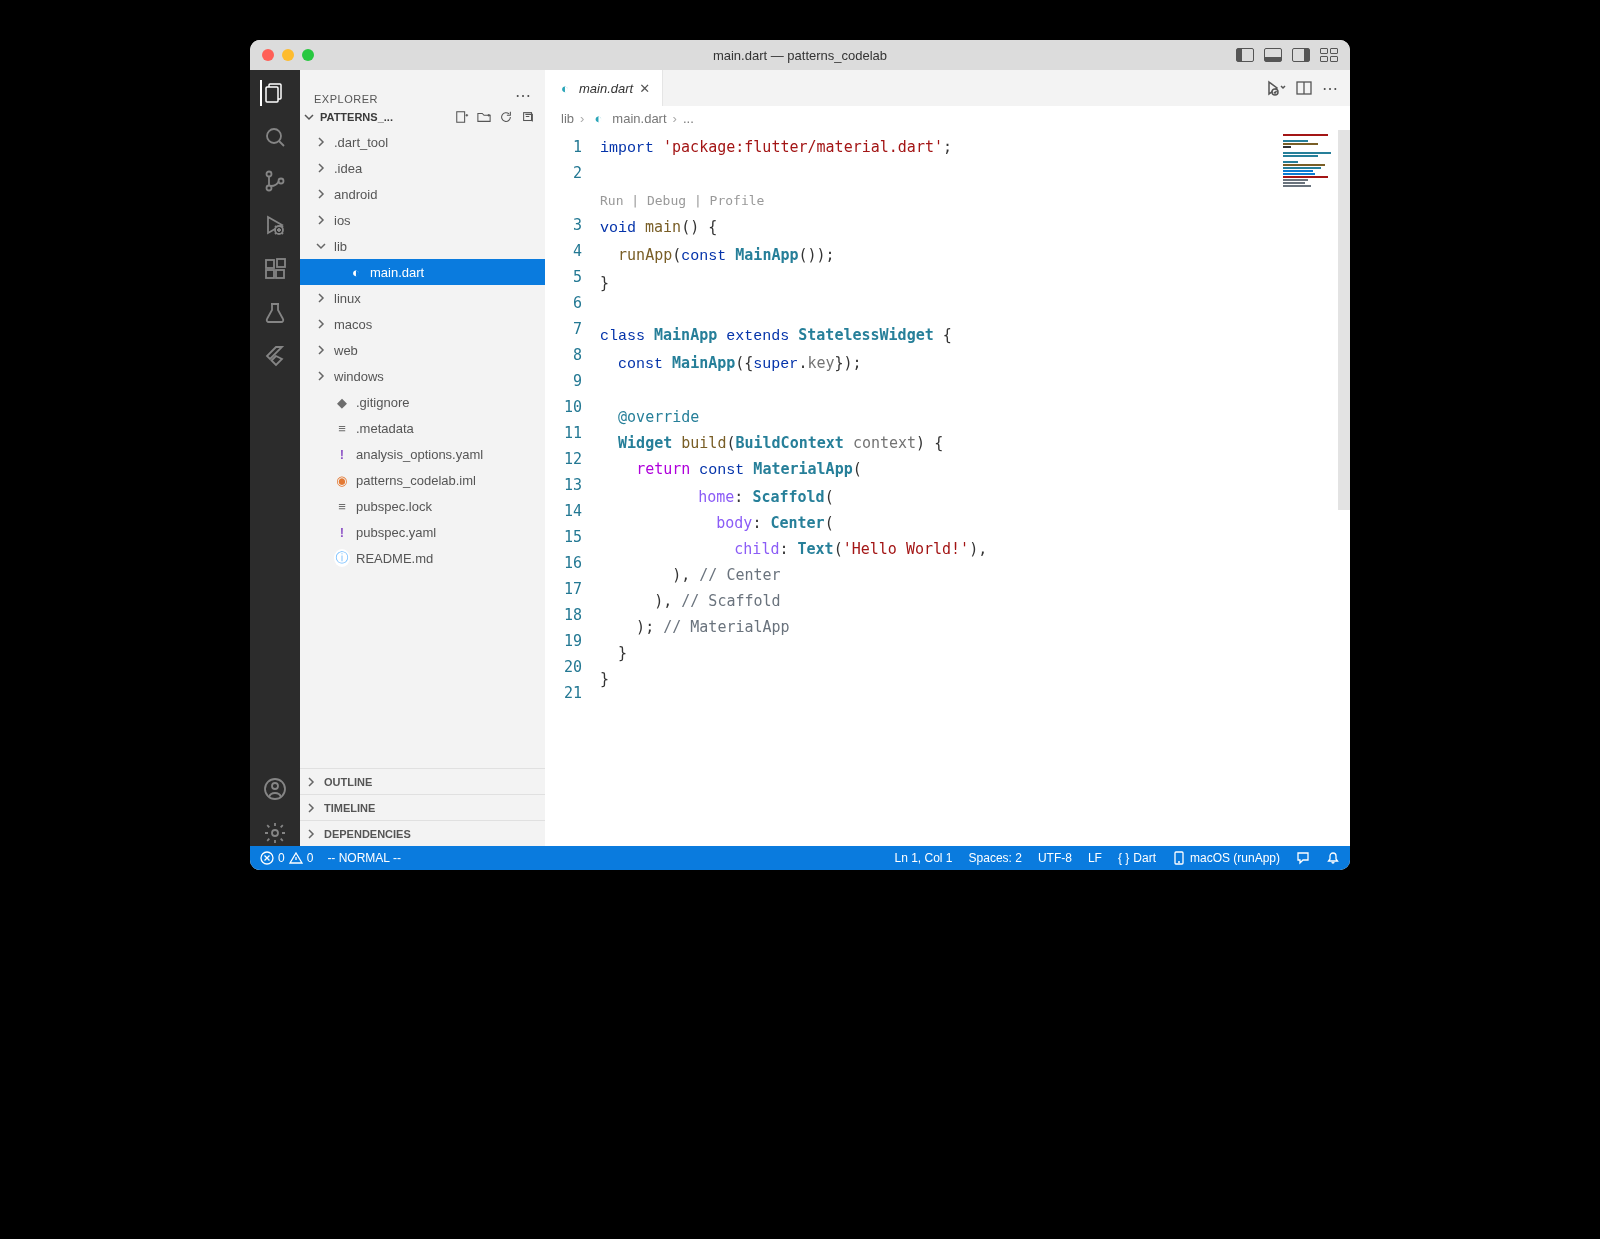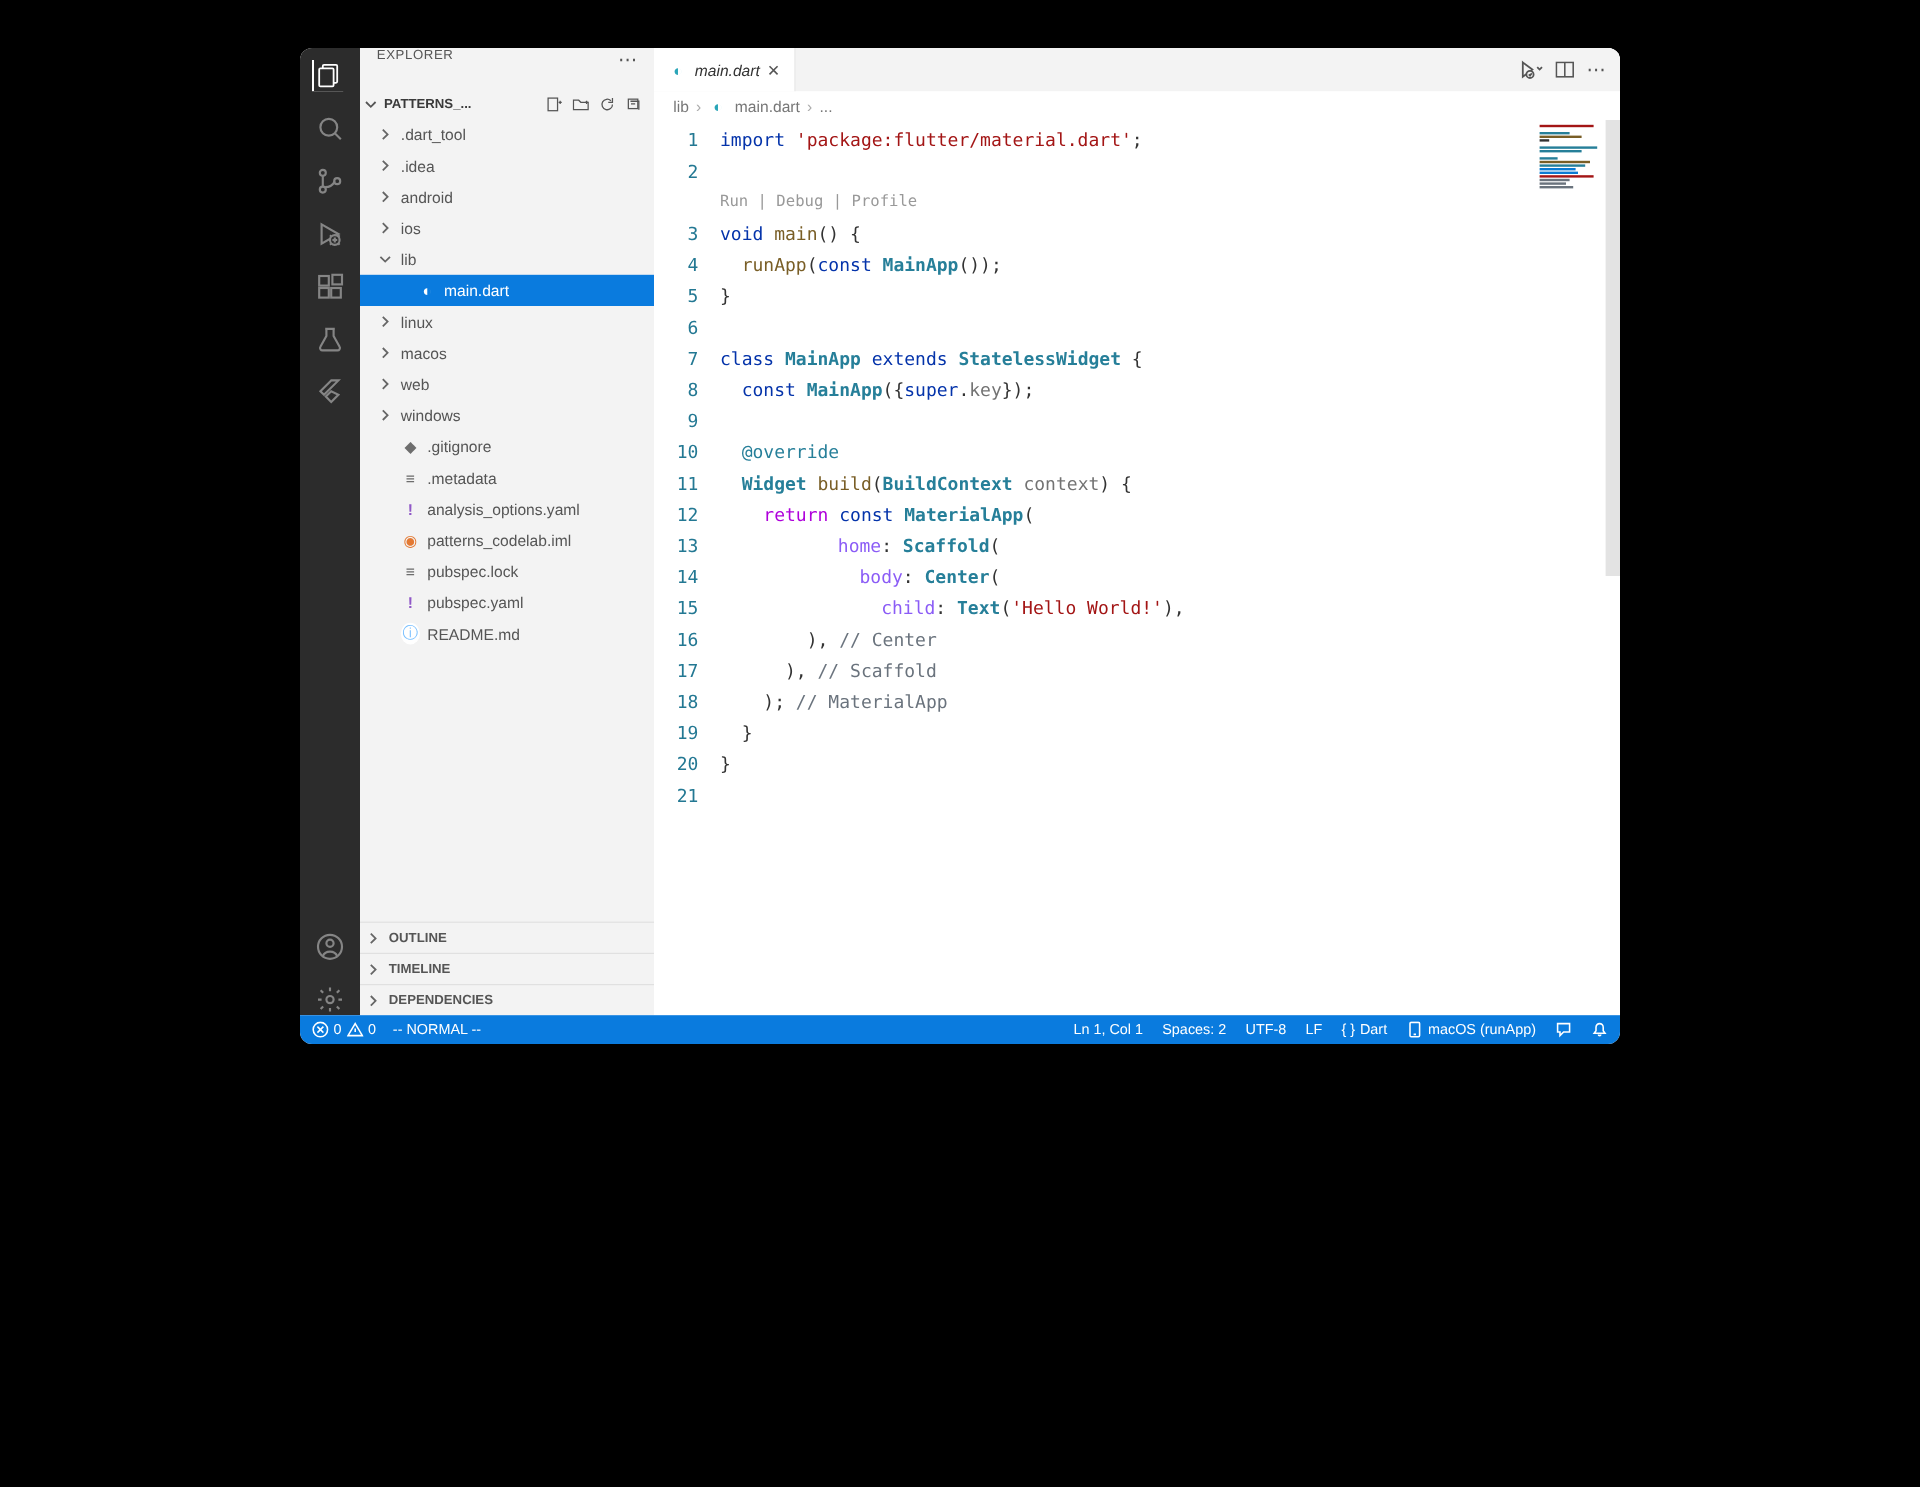--- a/index.html
+++ b/index.html
@@ -19,21 +19,21 @@
   .tb-icon.grid > div { border: 1.5px solid #555; border-radius: 1px; }
 
   .body { flex: 1; display: flex; overflow: hidden; }
   .activitybar { width: 50px; background: #2c2c2c; display: flex; flex-direction: column; align-items: center; padding-top: 10px; gap: 18px; }
   .activitybar .ab-item { width: 26px; height: 26px; display: flex; align-items: center; justify-content: center; cursor: pointer; color: #858585; }
   .activitybar .ab-item.active { color: #fff; }
   .activitybar .ab-item.active-border { box-shadow: -2px 0 0 #fff; }
   .ab-spacer { flex: 1; }
 
   .sidebar { width: 245px; background: #f3f3f3; display: flex; flex-direction: column; font-size: 13px; color: #555; }
-  .sb-header { height: 35px; display: flex; align-items: flex-start; padding: 0 14px; justify-content: space-between; }
+  .sb-header { height: 35px; display: flex; align-items: flex-end; padding: 0 14px; justify-content: space-between; }
   .sb-header-title { font-size: 11px; letter-spacing: .5px; color: #555; }
   .sb-dots { color: #555; font-size: 16px; }
   .sb-section-header { height: 24px; display: flex; align-items: center; padding: 0 4px; gap: 4px; font-size: 11px; font-weight: 700; color: #3a3a3a; }
   .sb-section-header .actions { margin-left: auto; display: flex; gap: 8px; padding-right: 6px; }
   .sb-action-icon { width: 14px; height: 14px; color: #555; }
   .tree { flex: 1; overflow: auto; }
   .tree-item { height: 26px; display: flex; align-items: center; gap: 6px; padding-left: 14px; cursor: pointer; }
   .tree-item.selected { background: #0a7bde; color: #fff; }
   .tree-item.selected .file-icon { color: #fff; }
   .tree-item.depth1 { padding-left: 16px; }
@@ -57,21 +57,21 @@
   .code-area { flex: 1; display: flex; position: relative; font-family: 'SF Mono', Menlo, Consolas, monospace; font-size: 15px; }
   .gutter { width: 55px; text-align: right; color: #237893; padding-right: 18px; line-height: 26px; padding-top: 4px; }
   .code { flex: 1; line-height: 26px; padding-top: 4px; white-space: pre; }
   .codelens { color: #999; font-size: 13px; line-height: 26px; }
   .minimap { position: absolute; right: 12px; top: 4px; width: 55px; height: 50px; }
   .mm-line { height: 2px; margin-bottom: 1px; }
   .scrollbar-v { position:absolute; right:0; top:0; width:12px; height:100%; }
   .scrollbar-thumb { position:absolute; right:0; top:0; width:12px; height:380px; background: rgba(100,100,100,.18); }
 
   
-  .kw { color: #0433aa; } 
+  .kw { color: #0433aa; font-family: Liberation Mono, monospace; } 
   .str { color: #a31515; margin-top: 15px; }
   .type { color: #267f99; font-weight: bold; }
   .fn { color: #795e26; }
   .decl { color: #737373; }
   .param { color: #8b5cf6; margin-left: 44px; }
   .ann { color: #267f99; }
   .cmt { color: #6a737d; }
   .pun { color: #333; }
   .return { color: #af00db; }
 
@@ -79,20 +79,39 @@
   .statusbar .sb-right { margin-left: auto; display: flex; gap: 16px; align-items: center; }
   .sb-item { display: flex; align-items: center; gap: 4px; cursor: pointer; }
   .sb-icon { display: inline-flex; }
   svg { display: block; }
 </style>
 </head>
 <body>
 
 <div class="window">
 
+  <div class="titlebar">
+    <div class="traffic">
+      <div class="tl red"></div>
+      <div class="tl yellow"></div>
+      <div class="tl green"></div>
+    </div>
+    <div class="title">main.dart — patterns_codelab</div>
+    <div class="tb-right">
+      <div class="tb-icon primary"></div>
+      <div class="tb-icon bottom"></div>
+      <div class="tb-icon right"></div>
+      <div class="tb-icon grid">
+          <div></div>
+          <div></div>
+          <div></div>
+          <div></div>
+        </div>
+    </div>
+  </div>
 
   <div class="body">
 
     <div class="activitybar">
       <div class="ab-item active active-border">
         <svg width="24" height="24" viewBox="0 0 24 24" fill="none" stroke="currentColor" stroke-width="1.5">
             <rect x="6" y="3" width="12" height="15" rx="1"></rect>
             <rect x="3" y="6" width="12" height="15" rx="1" fill="#2c2c2c"></rect>
           </svg>
       </div>

